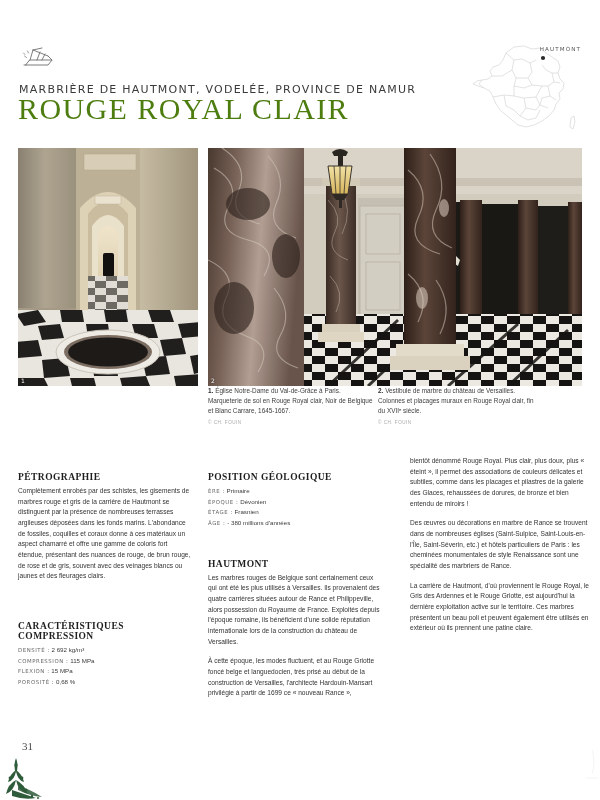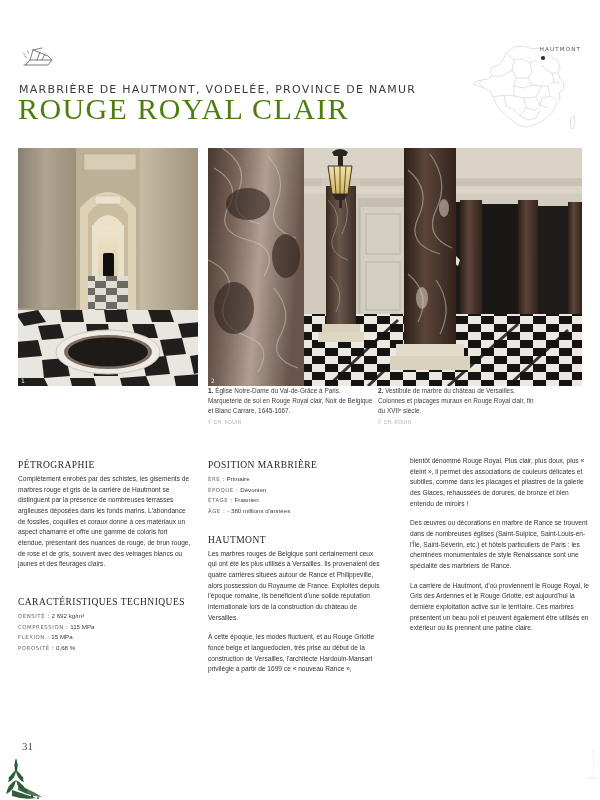--- a/index.html
+++ b/index.html
@@ -58,22 +58,22 @@
 
   
   .cols{position:absolute;left:18px;top:456px;width:564px;height:270px;}
   .col{position:absolute;top:0;width:174px;}
   .colA{left:0;}
   .colB{left:190px;}
   .colC{left:392px;width:184px;}
 
   h2.sec{
     font-family:"Liberation Serif", serif;
-    font-size:9.5px;font-weight:400;letter-spacing:.45px;
-    color:#1e1e1e;margin:4px 0 4px 0;
+    font-size:9.5px;font-weight:700;letter-spacing:.45px;
+    color:#1e1e1e;margin:16px 0 4px 0;
   }
   p.body{
     font-size:6.6px;line-height:1.62;color:#333;margin:0 0 9px 0;
     text-align:left;
   }
   .specs{margin:0;padding:0;list-style:none;}
   .specs li{
     font-size:6.2px;line-height:1.72;color:#3a3a3a;
   }
   .specs .k{
@@ -374,21 +374,21 @@
       <div class="credit">© CH. FOUIN</div>
     </div>
   </div>
 
   <div class="cols">
 
     <div class="col colA">
       <h2 class="sec">PÉTROGRAPHIE</h2>
       <p class="body">Complètement enrobés par des schistes, les gisements de marbres rouge et gris de la carrière de Hautmont se distinguent par la présence de nombreuses terrasses argileuses déposées dans les fonds marins. L'abondance de fossiles, coquilles et coraux donne à ces matériaux un aspect chamarré et offre une gamme de coloris fort étendue, présentant des nuances de rouge, de brun rouge, de rose et de gris, souvent avec des veinages blancs ou jaunes et des fleurages clairs.</p>
       <div class="gap"></div>
-      <h2 class="sec">CARACTÉRISTIQUES TECHNIQUES</h2>
+      <h2 class="sec">CARACTÉRISTIQUES COMPRESSION</h2>
       <ul class="specs">
         <li>
           <span class="k">DENSITÉ :</span>
           <span>2 692 kg/m³</span>
         </li>
         <li>
           <span class="k">COMPRESSION :</span>
           <span>115 MPa</span>
         </li>
         <li>
@@ -396,21 +396,21 @@
           <span>15 MPa</span>
         </li>
         <li>
           <span class="k">POROSITÉ :</span>
           <span>0,68 %</span>
         </li>
       </ul>
     </div>
 
     <div class="col colB">
-      <h2 class="sec">POSITION MARBRIÈRE</h2>
+      <h2 class="sec">POSITION GÉOLOGIQUE</h2>
       <ul class="specs">
         <li>
           <span class="k">ÈRE :</span>
           <span>Primaire</span>
         </li>
         <li>
           <span class="k">ÉPOQUE :</span>
           <span>Dévonien</span>
         </li>
         <li>

